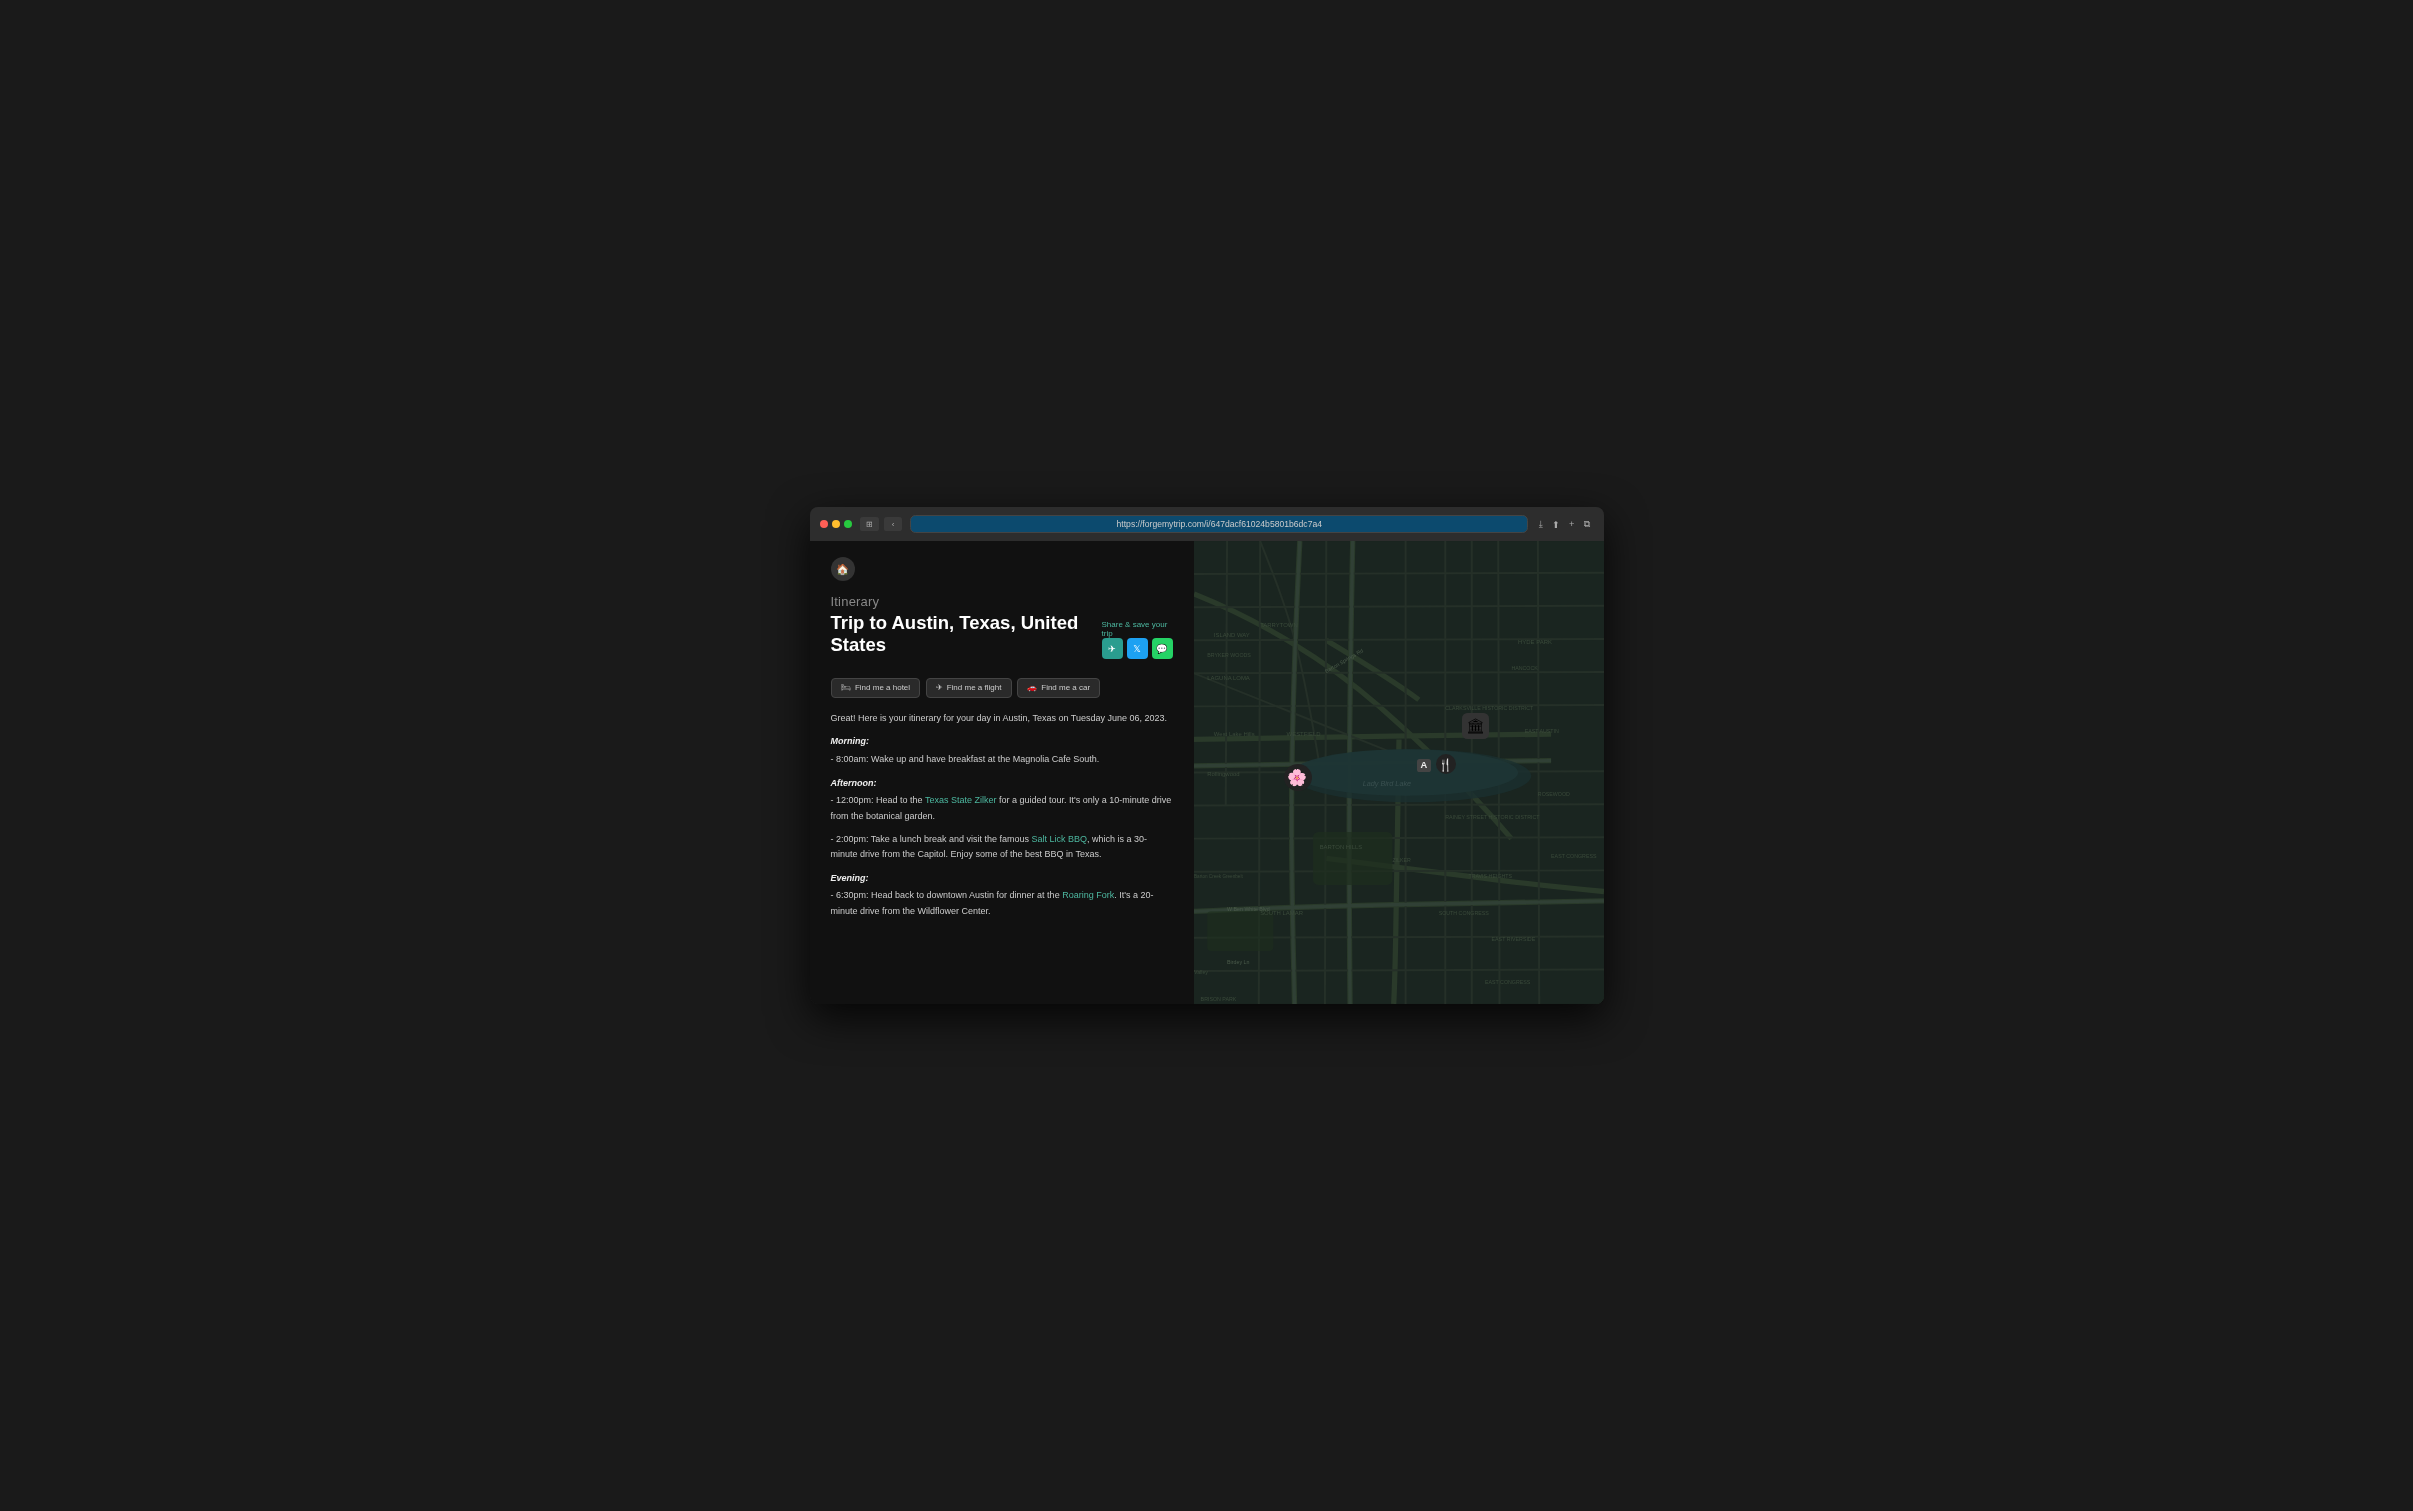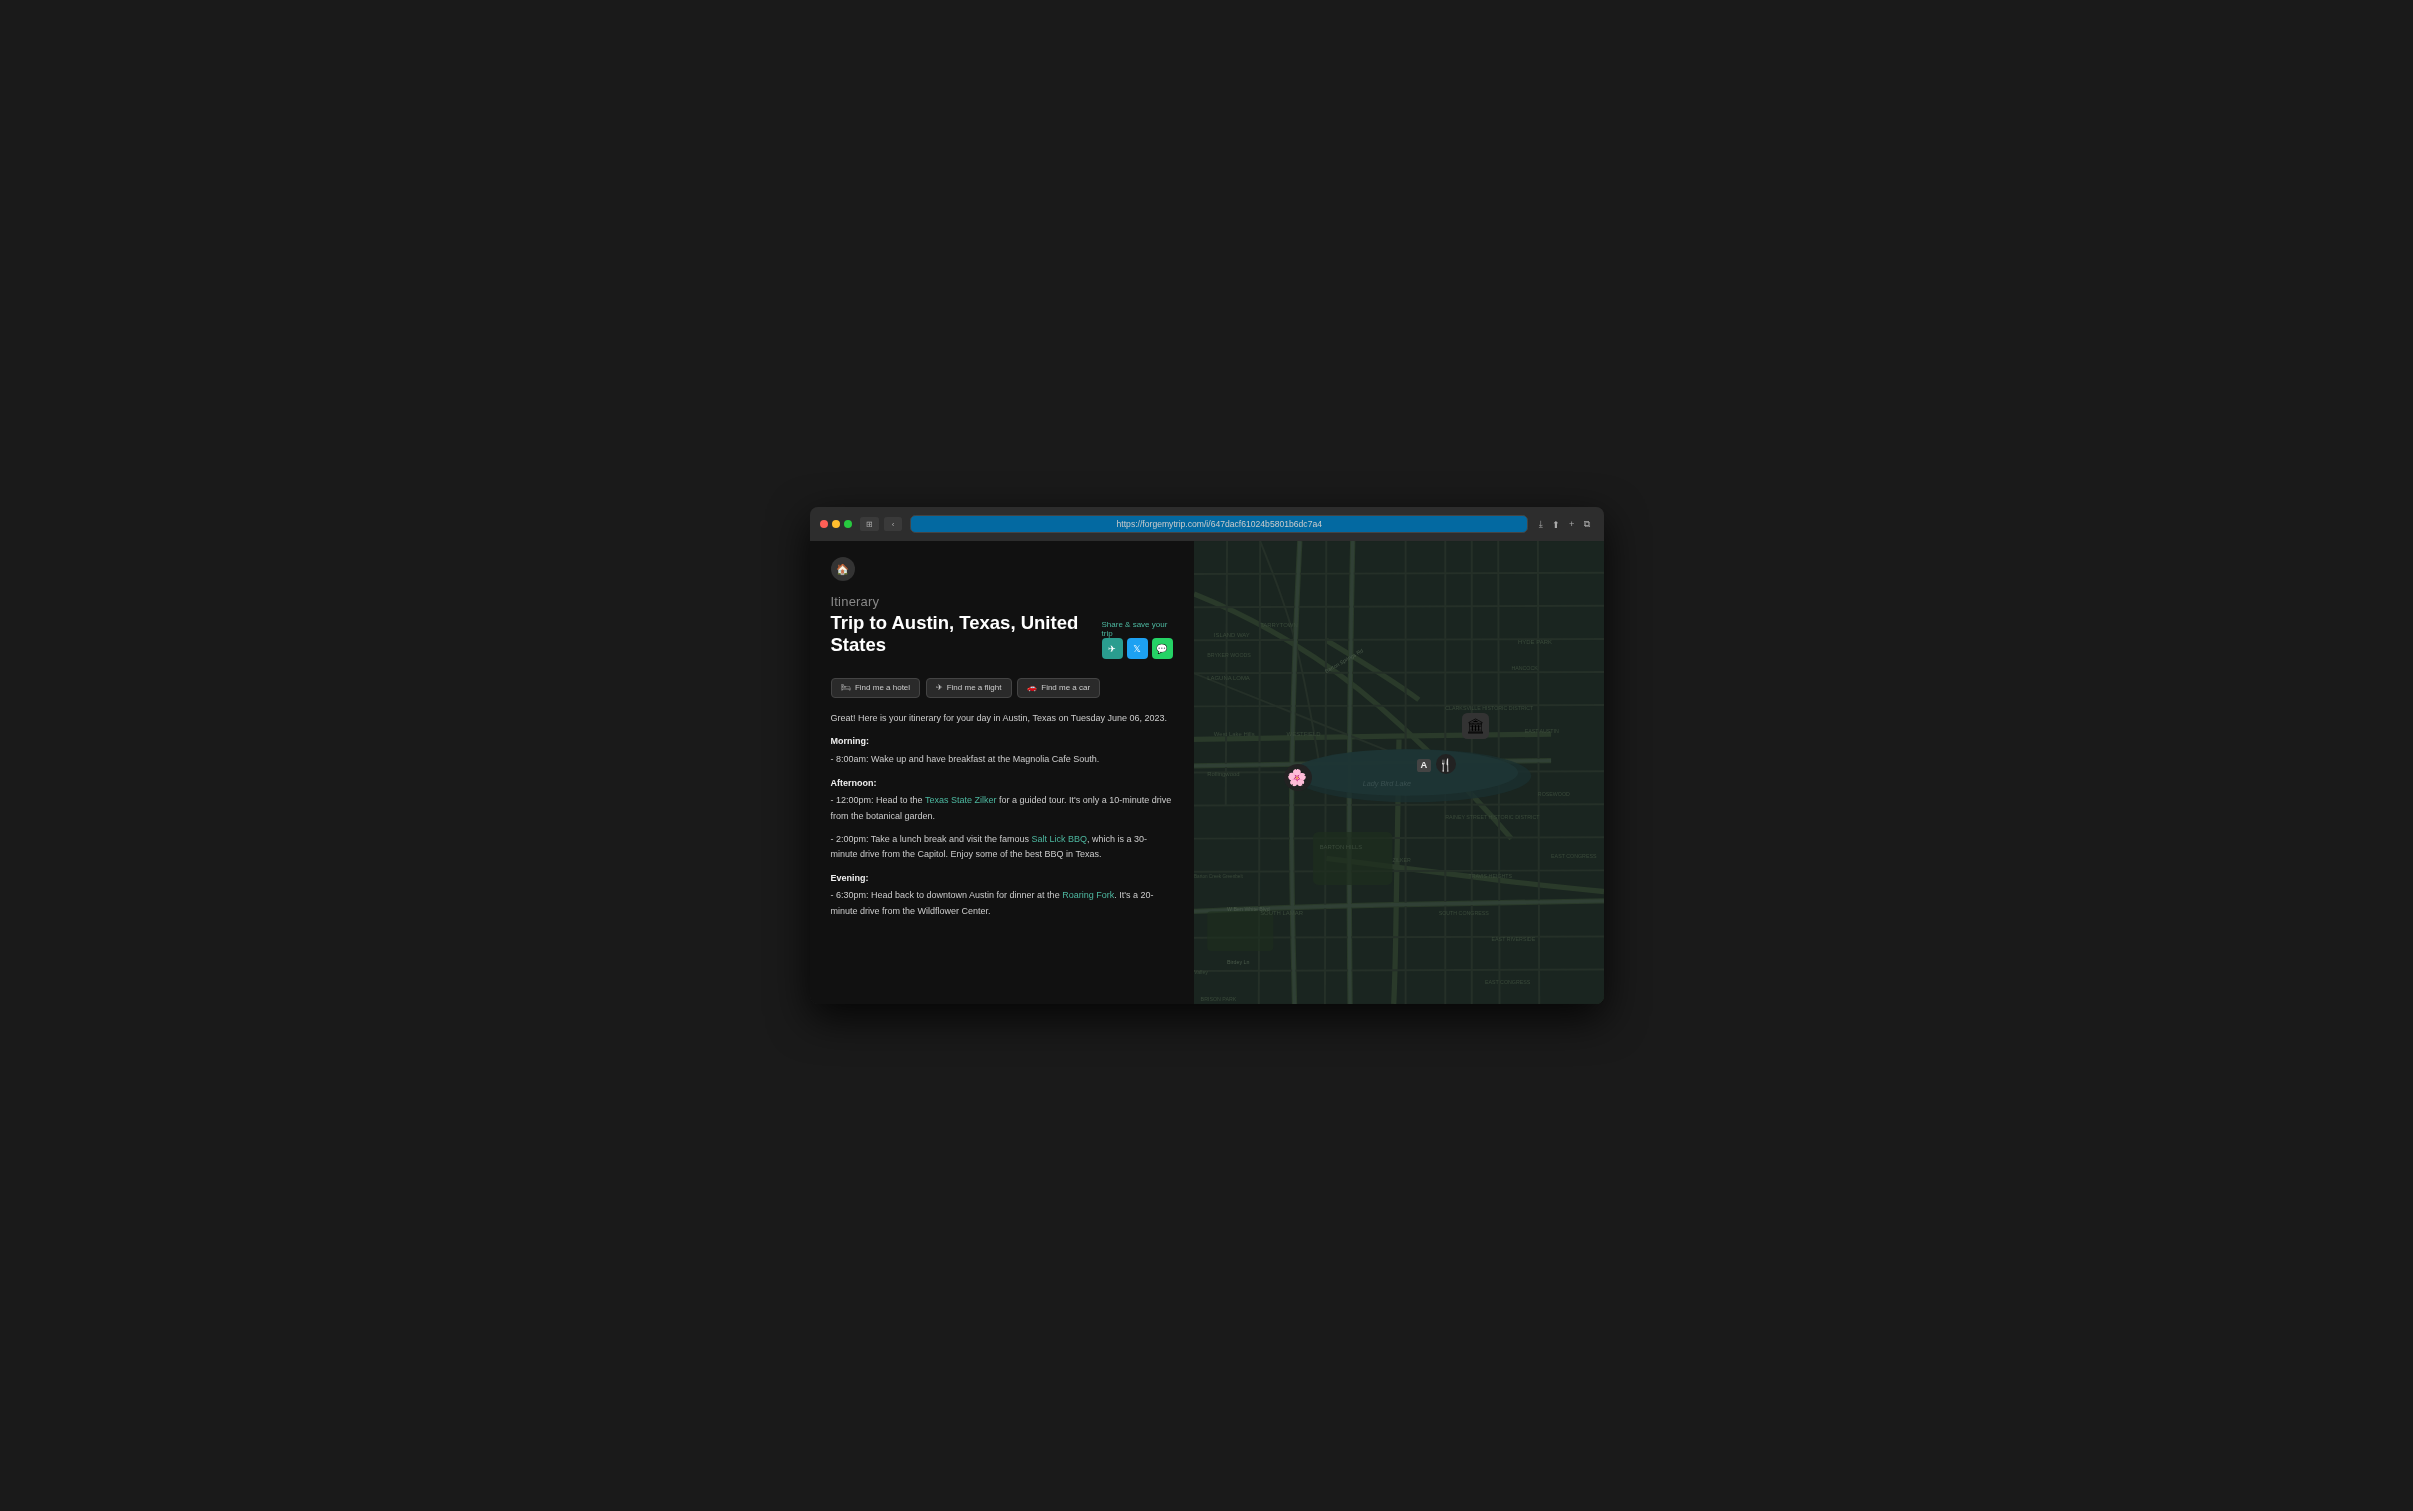--- a/index.html
+++ b/index.html
@@ -60,21 +60,21 @@
       border-radius: 2.6px;
       cursor: pointer;
       font-size: 8px;
       display: flex;
       align-items: center;
       justify-content: center;
     }
 
     .address-bar {
       flex: 1;
-      background: #0369a1;
+      background: #0c4a6e;
       border: 0.7px solid #444;
       border-radius: 5.3px;
       padding: 3.3px 9.3px;
       color: #ccc;
       font-size: 8.6px;
       text-align: center;
       display: flex;
       align-items: center;
       justify-content: center;
     }
@@ -199,20 +199,21 @@
 
     .itinerary-text p {
       margin-bottom: 8px;
     }
 
     .itinerary-text .section-header {
       color: #eee;
       font-weight: 600;
       margin-top: 5.3px;
       margin-bottom: 2.6px;
+      font-style: italic;
     }
 
     .itinerary-text a {
       color: #4db8a0;
       text-decoration: none;
     }
 
     
     .right-panel {
       flex: 1;

